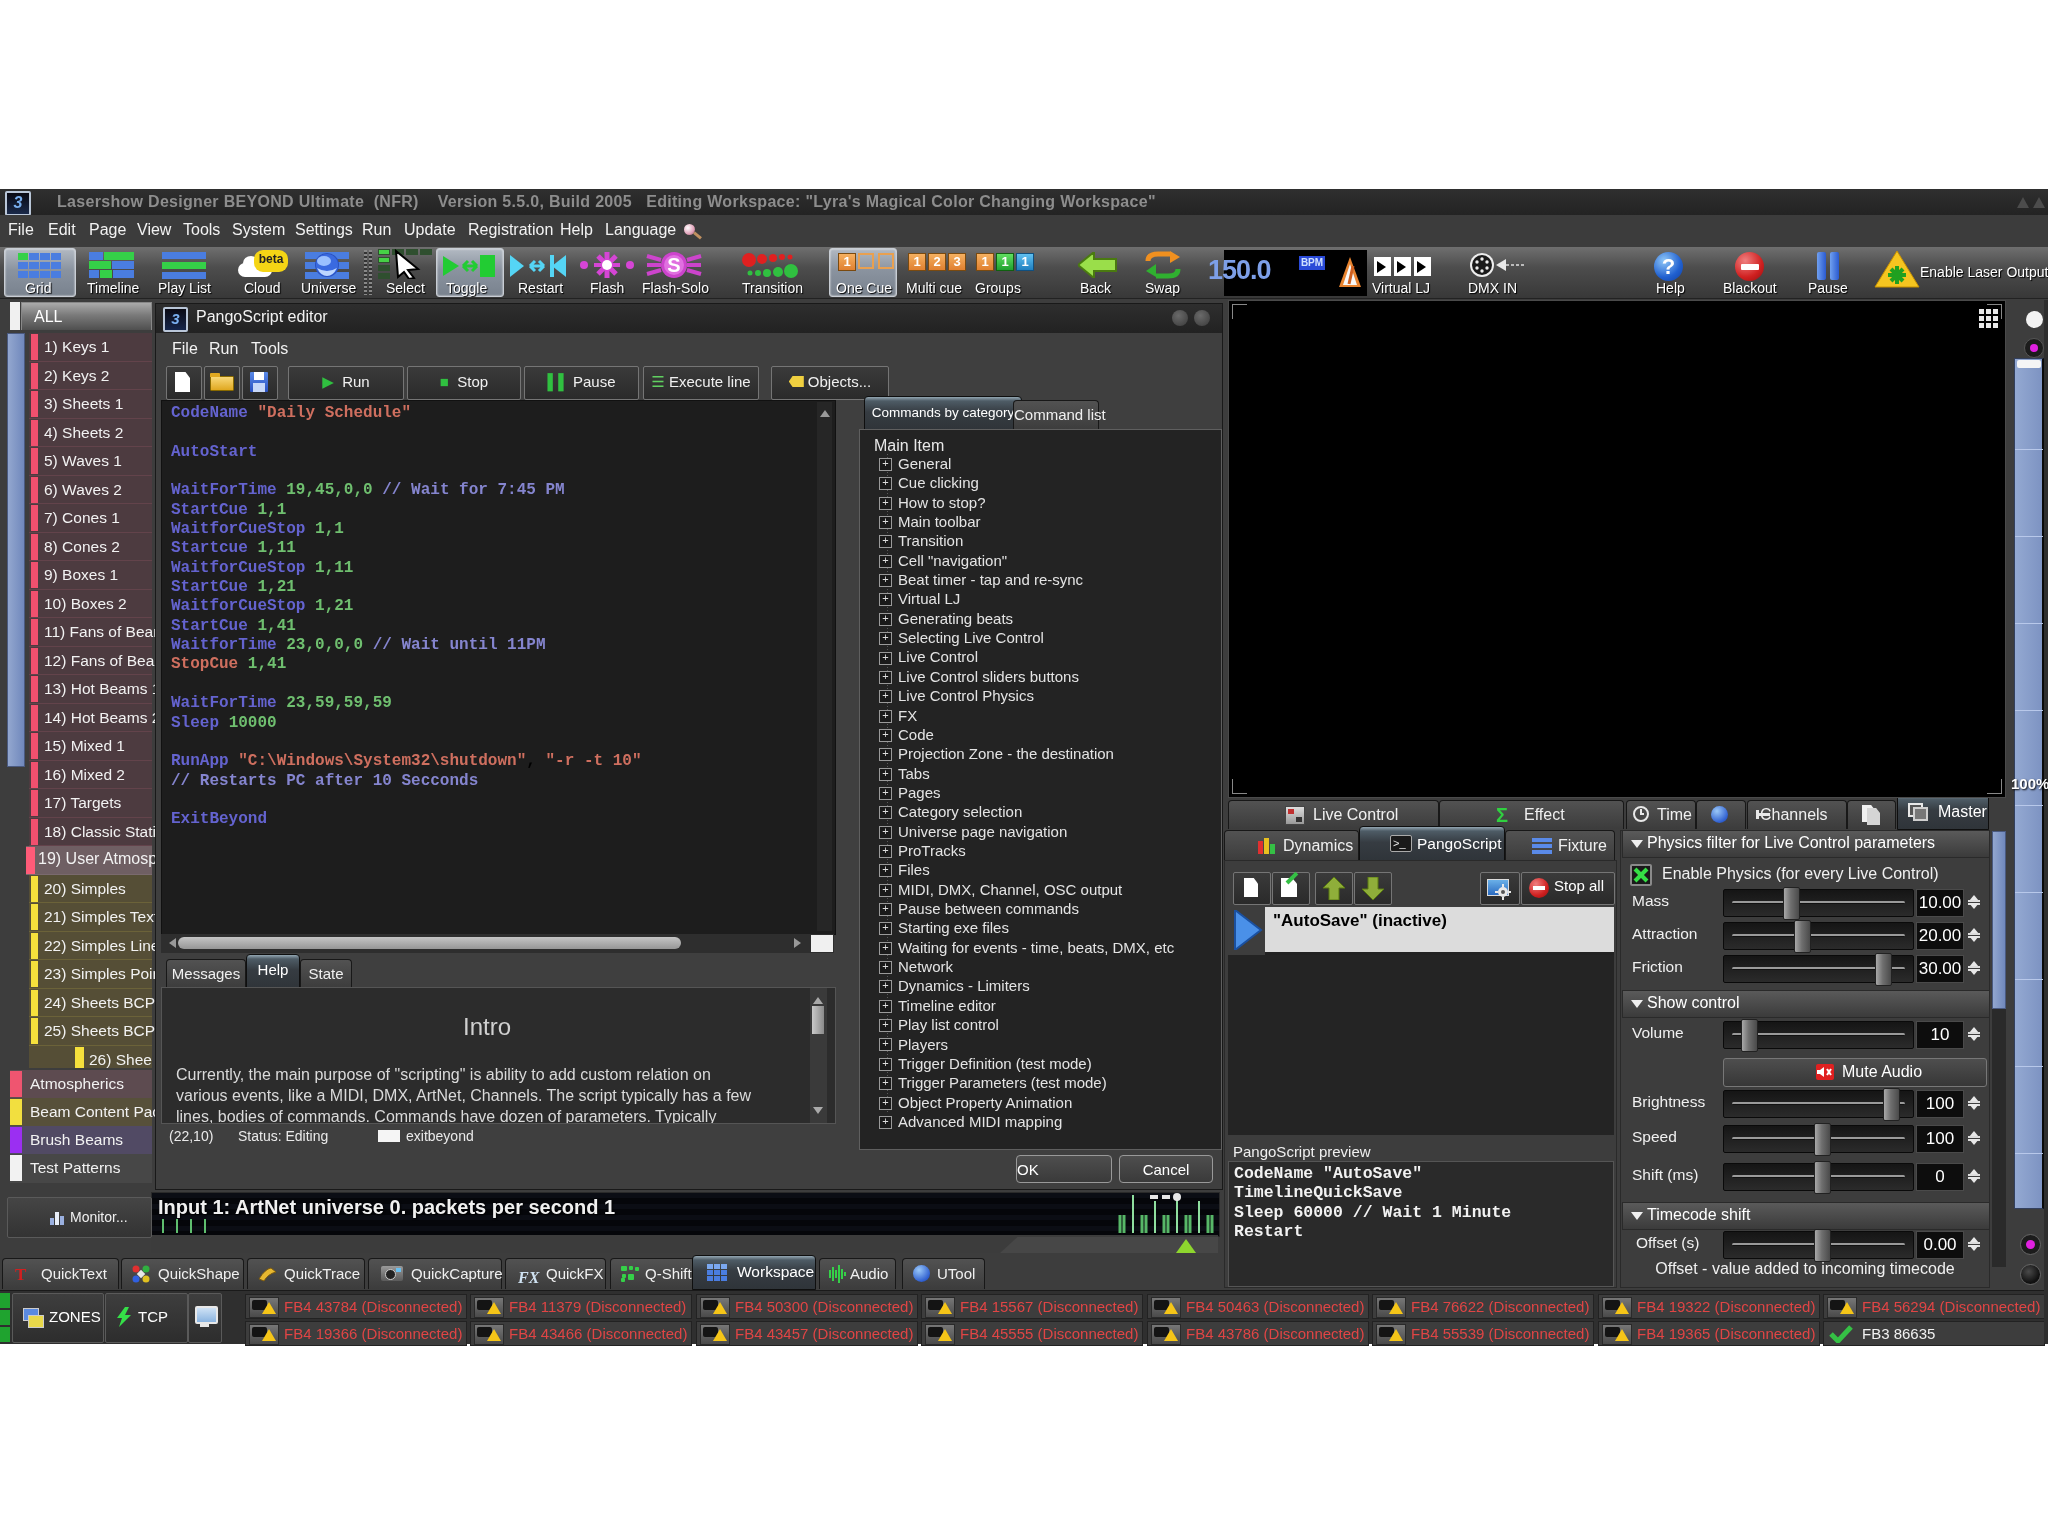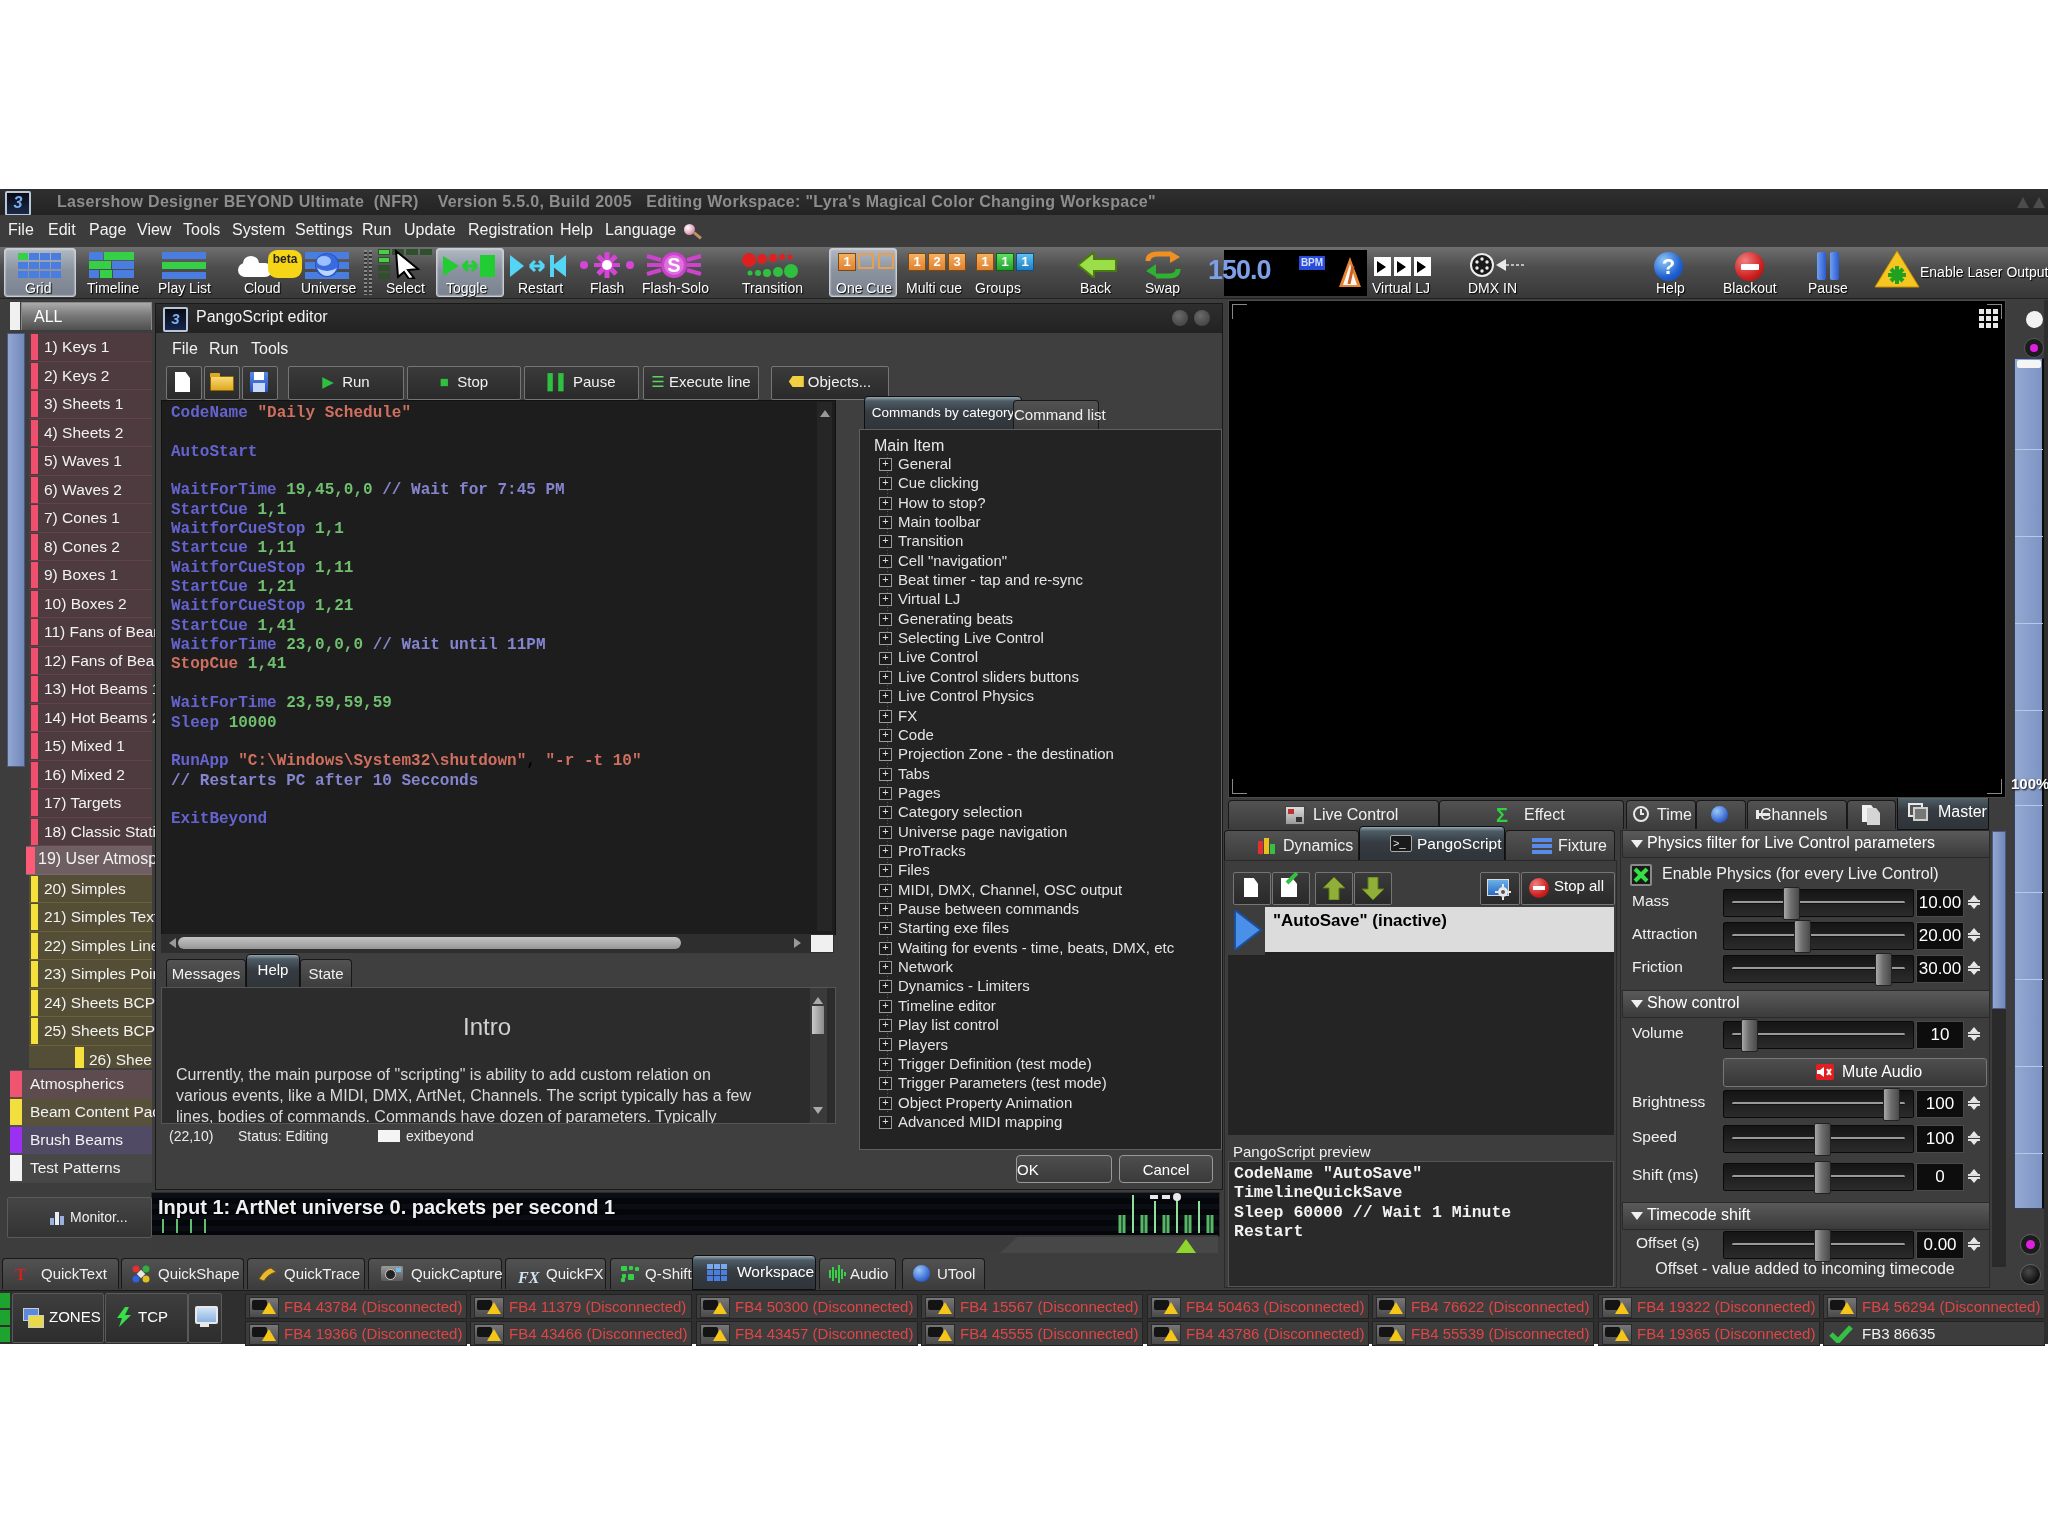--- a/index.html
+++ b/index.html
@@ -99,21 +99,21 @@
 
  <svg class="ab" style="left:162px;top:5px" width="44" height="27">
  <rect x="0" y="0" width="44" height="7" fill="#4a7de0"></rect>
       <rect x="0" y="10" width="44" height="7" fill="#35d048"></rect>
       <rect x="0" y="20" width="44" height="7" fill="#4a7de0"></rect>
  </svg>
  <div class="lbl" style="left:158px;top:33px;font-size:14px">Play List</div>
 
  <div class="ab" style="left:238px;top:16px;width:34px;height:14px;background:#fff;border-radius:8px"></div>
  <div class="ab" style="left:243px;top:9px;width:16px;height:14px;background:#fff;border-radius:50%"></div>
- <div class="ab" style="left:268px;top:3px;width:34px;height:28px;background:#f5d515;border-radius:9px;color:#222;font-size:12px;font-weight:bold;text-align:center;line-height:18px">beta</div>
+ <div class="ab" style="left:254px;top:3px;width:34px;height:22px;background:#f5d515;border-radius:9px;color:#222;font-size:12px;font-weight:bold;text-align:center;line-height:18px">beta</div>
  <div class="lbl" style="left:244px;top:33px;font-size:14px">Cloud</div>
 
  <svg class="ab" style="left:305px;top:5px" width="44" height="27">
  <rect x="0" y="0" width="44" height="7" fill="#4a7de0"></rect>
       <rect x="0" y="10" width="44" height="7" fill="#4a7de0"></rect>
       <rect x="0" y="20" width="44" height="7" fill="#4a7de0"></rect>
  <circle cx="22" cy="13" r="12" fill="#2a50c0"></circle>
       <circle cx="22" cy="13" r="11" fill="#3a6ae0"></circle>
       <ellipse cx="19" cy="9" rx="7" ry="5" fill="#9ac0ff"></ellipse>
       <path d="M12 16 q10 6 20 0 q-4 8 -10 8 q-6 0 -10 -8" fill="#bcd6ff"></path>

